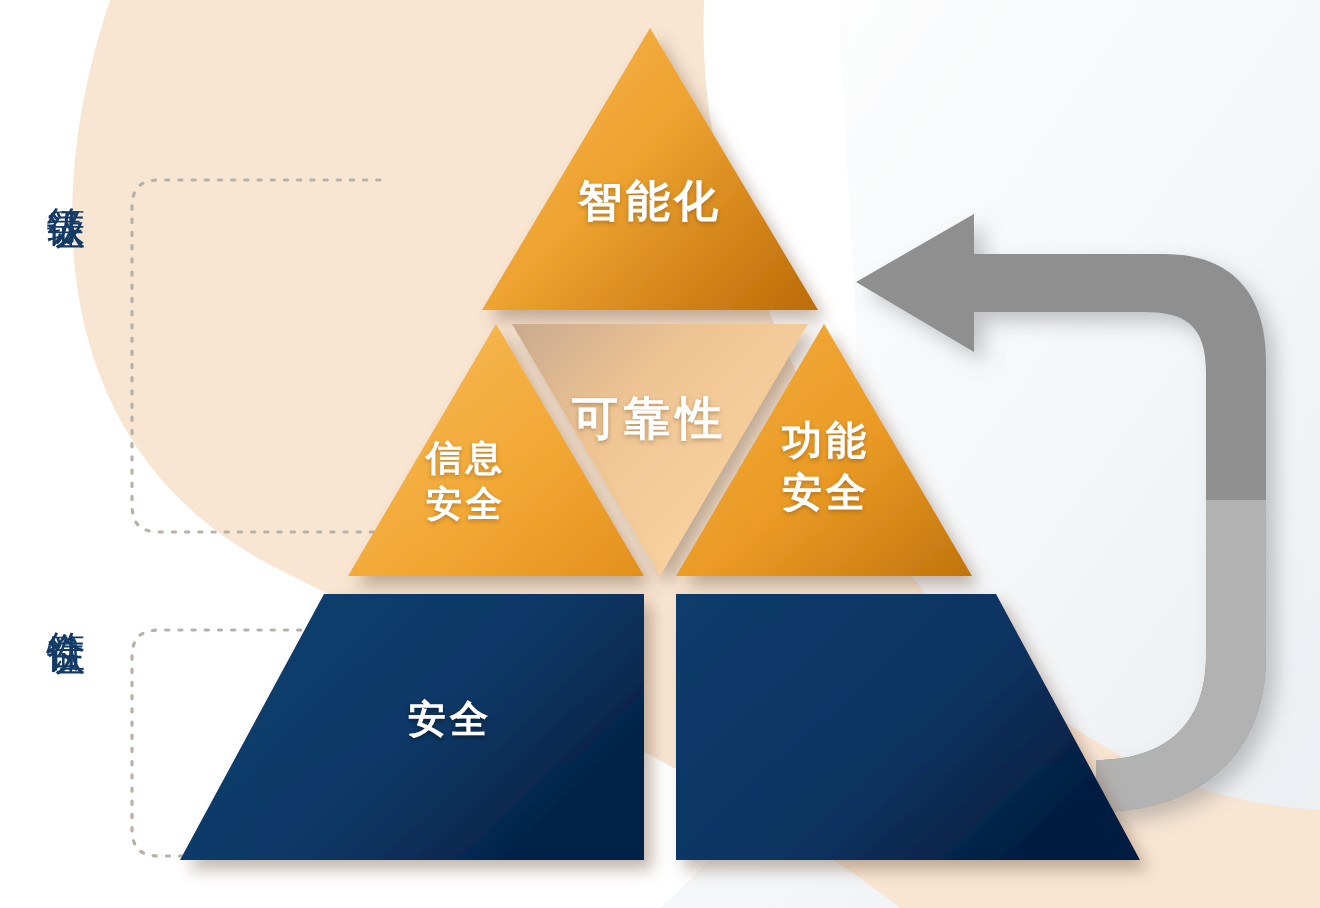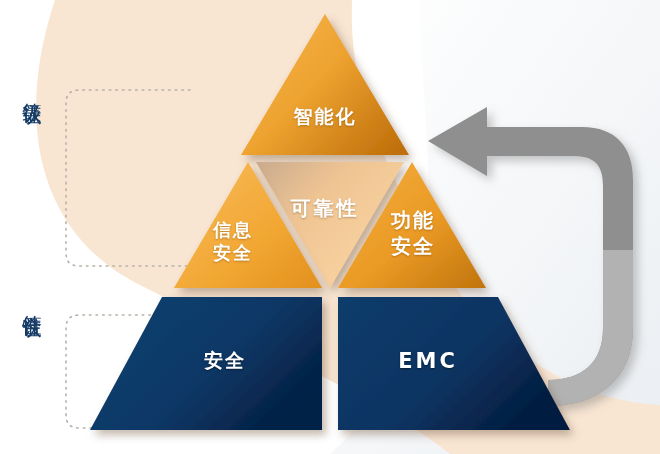--- a/index.html
+++ b/index.html
@@ -29,22 +29,22 @@
     font-family:"DejaVu Sans","Liberation Sans",sans-serif;
     font-weight:bold;
     text-align:center;
     letter-spacing:2px;
     line-height:1.28;
     white-space:pre-line;
     text-shadow:0 1px 2px rgba(80,50,10,.35);
     user-select:none;
     pointer-events:none;
   }
-  #t-smart{left:255px;top:104px;width:140px;font-size:19px;}
-  #t-reliab{left:258px;top:196px;width:134px;font-size:20px;letter-spacing:3px;}
+  #t-smart{left:255px;top:88px;width:140px;font-size:22px;}
+  #t-reliab{left:258px;top:196px;width:134px;font-size:23px;letter-spacing:3px;}
   #t-infosec{left:178px;top:218px;width:110px;font-size:18px;text-align:center;}
   #t-funcsafe{left:358px;top:208px;width:110px;font-size:20px;}
   #t-safety{left:155px;top:348px;width:140px;font-size:19px;
             text-shadow:0 1px 2px rgba(0,0,0,.45);}
   #t-emc{left:358px;top:348px;width:140px;font-size:21px;letter-spacing:3px;
          text-shadow:0 1px 2px rgba(0,0,0,.45);}
 </style>
 </head>
 <body>
 
@@ -187,19 +187,18 @@
   <div class="node-text" id="t-reliab">可靠性</div>
 
   <div class="node-text" id="t-infosec">信息
 安全</div>
 
   <div class="node-text" id="t-funcsafe">功能
 安全</div>
 
   <div class="node-text" id="t-safety">安全</div>
 
-  <div class="node-text" id="t-emc">EMC</div>
 
   <div class="vlabel" id="label-grade">等级认证</div>
 
   <div class="vlabel" id="label-compliance">符合性认证</div>
 
 </div>
 
 </body></html>

